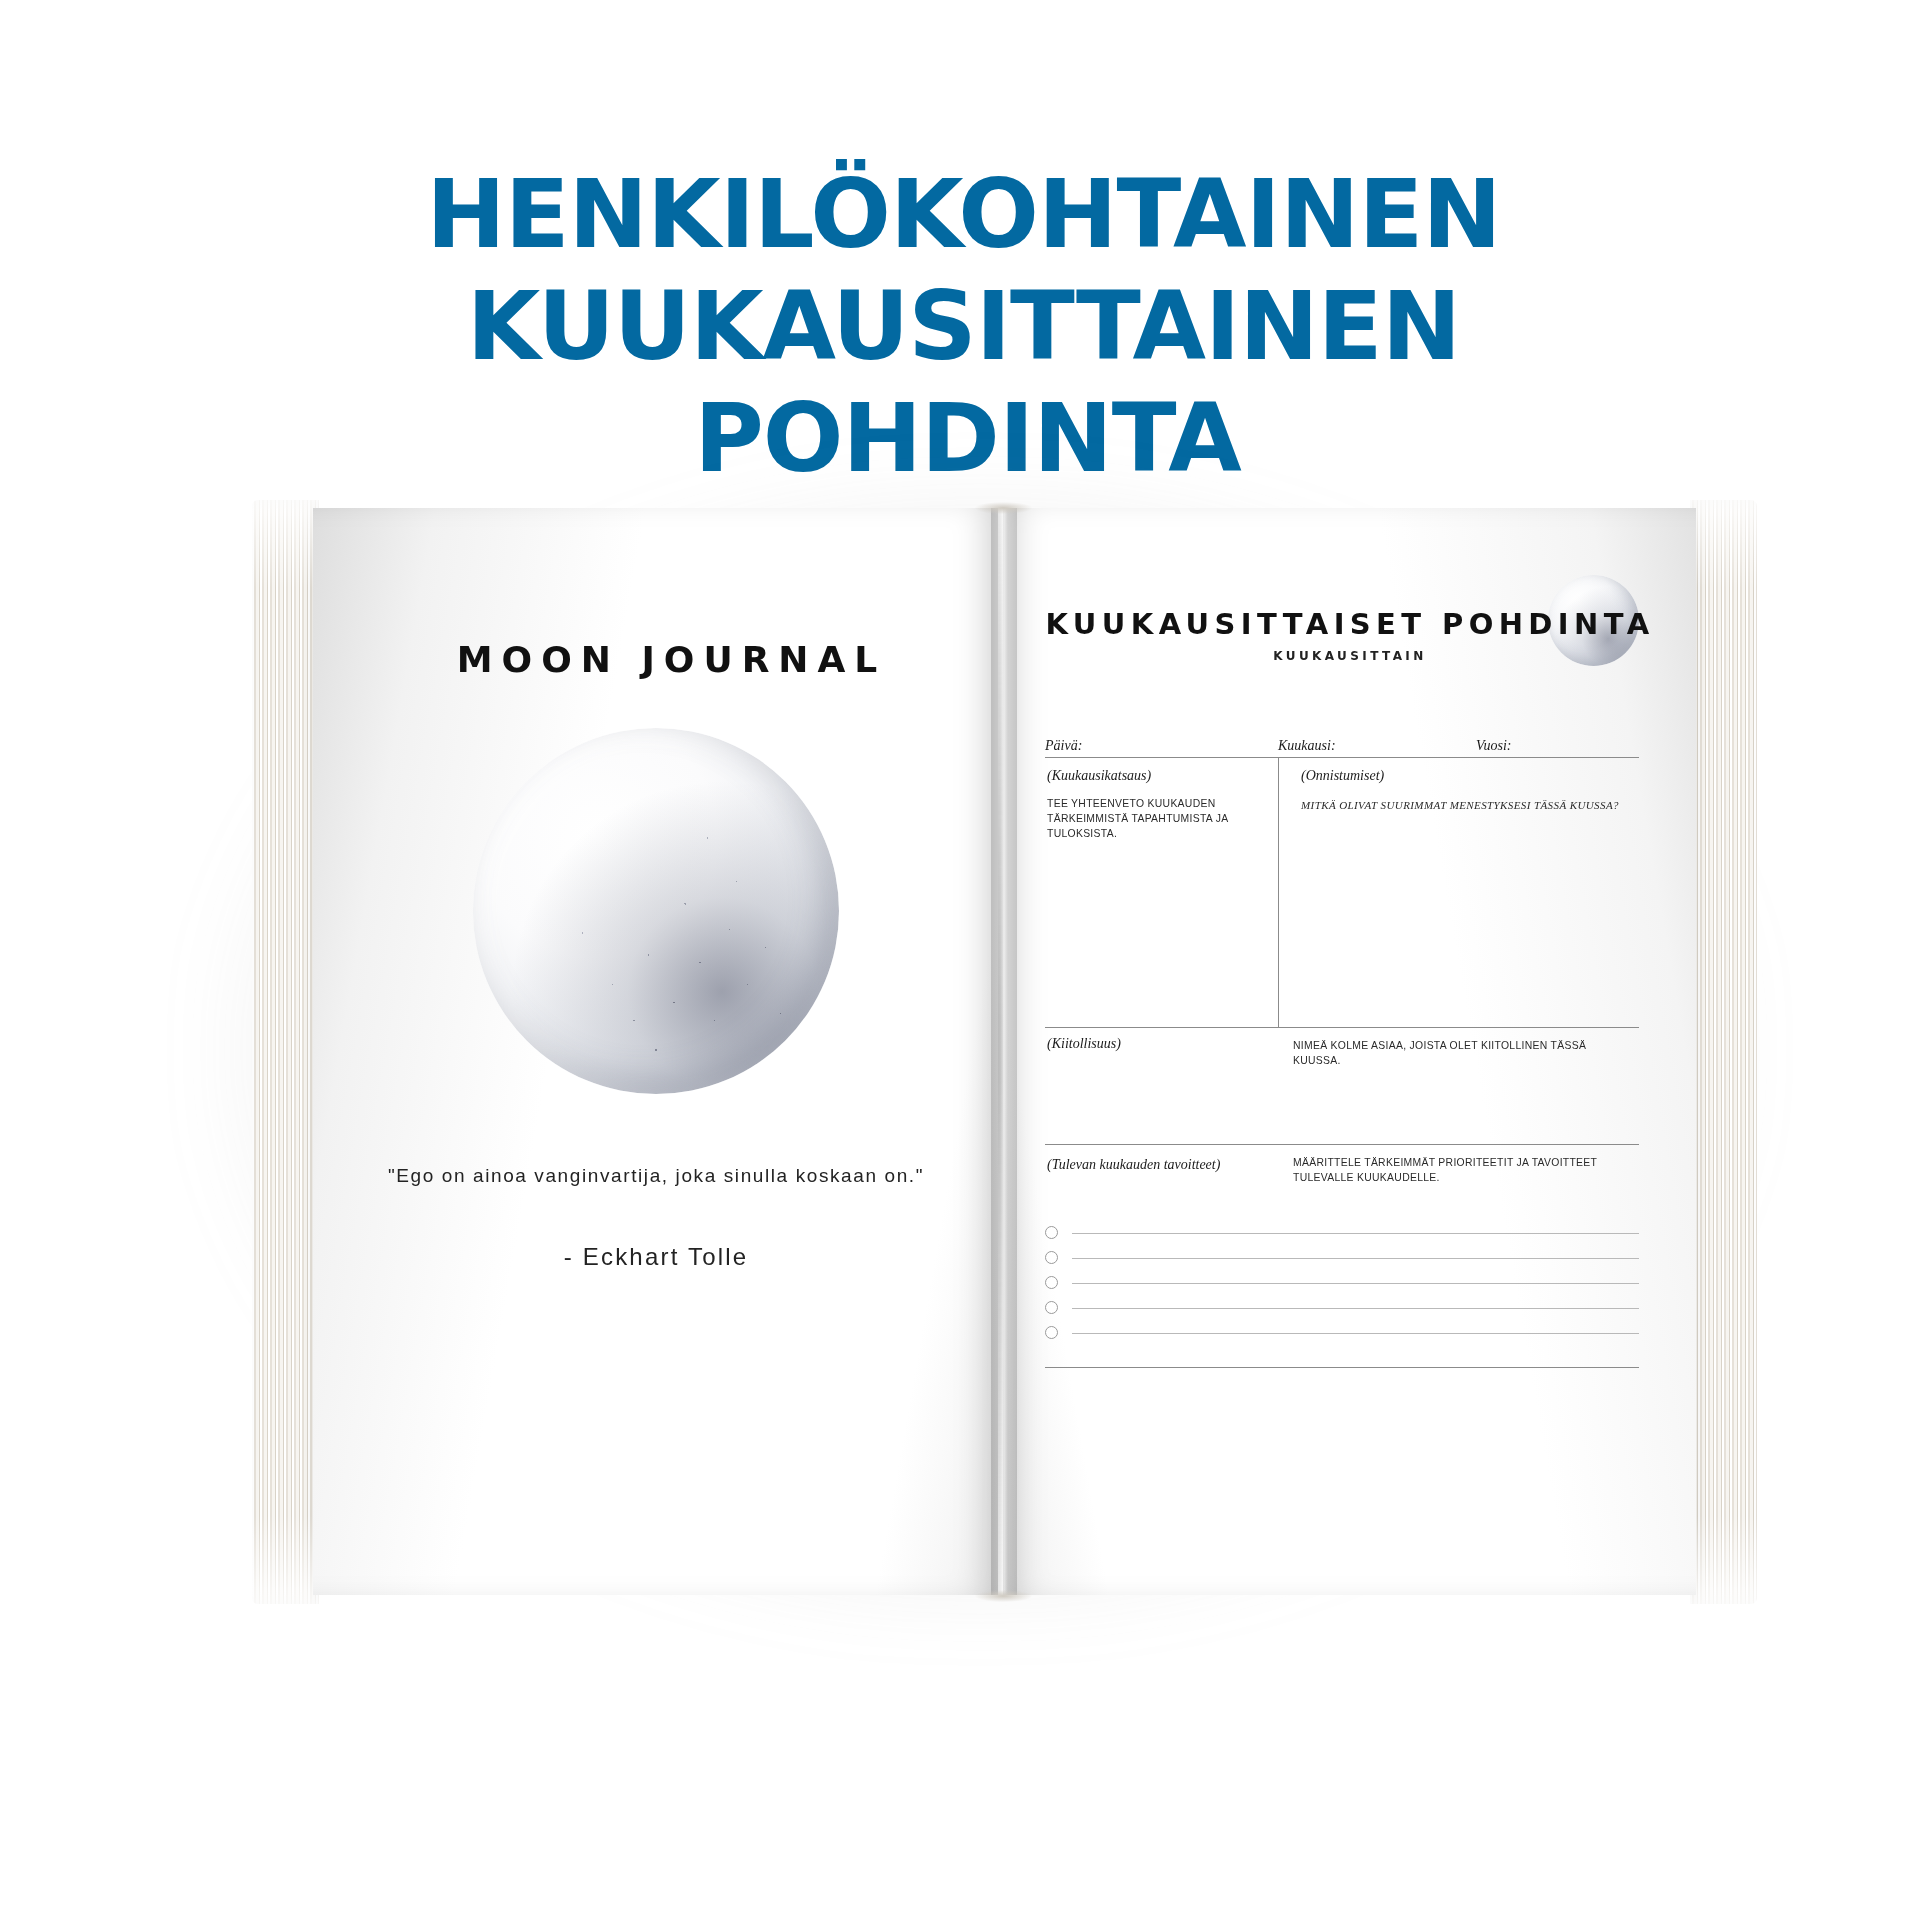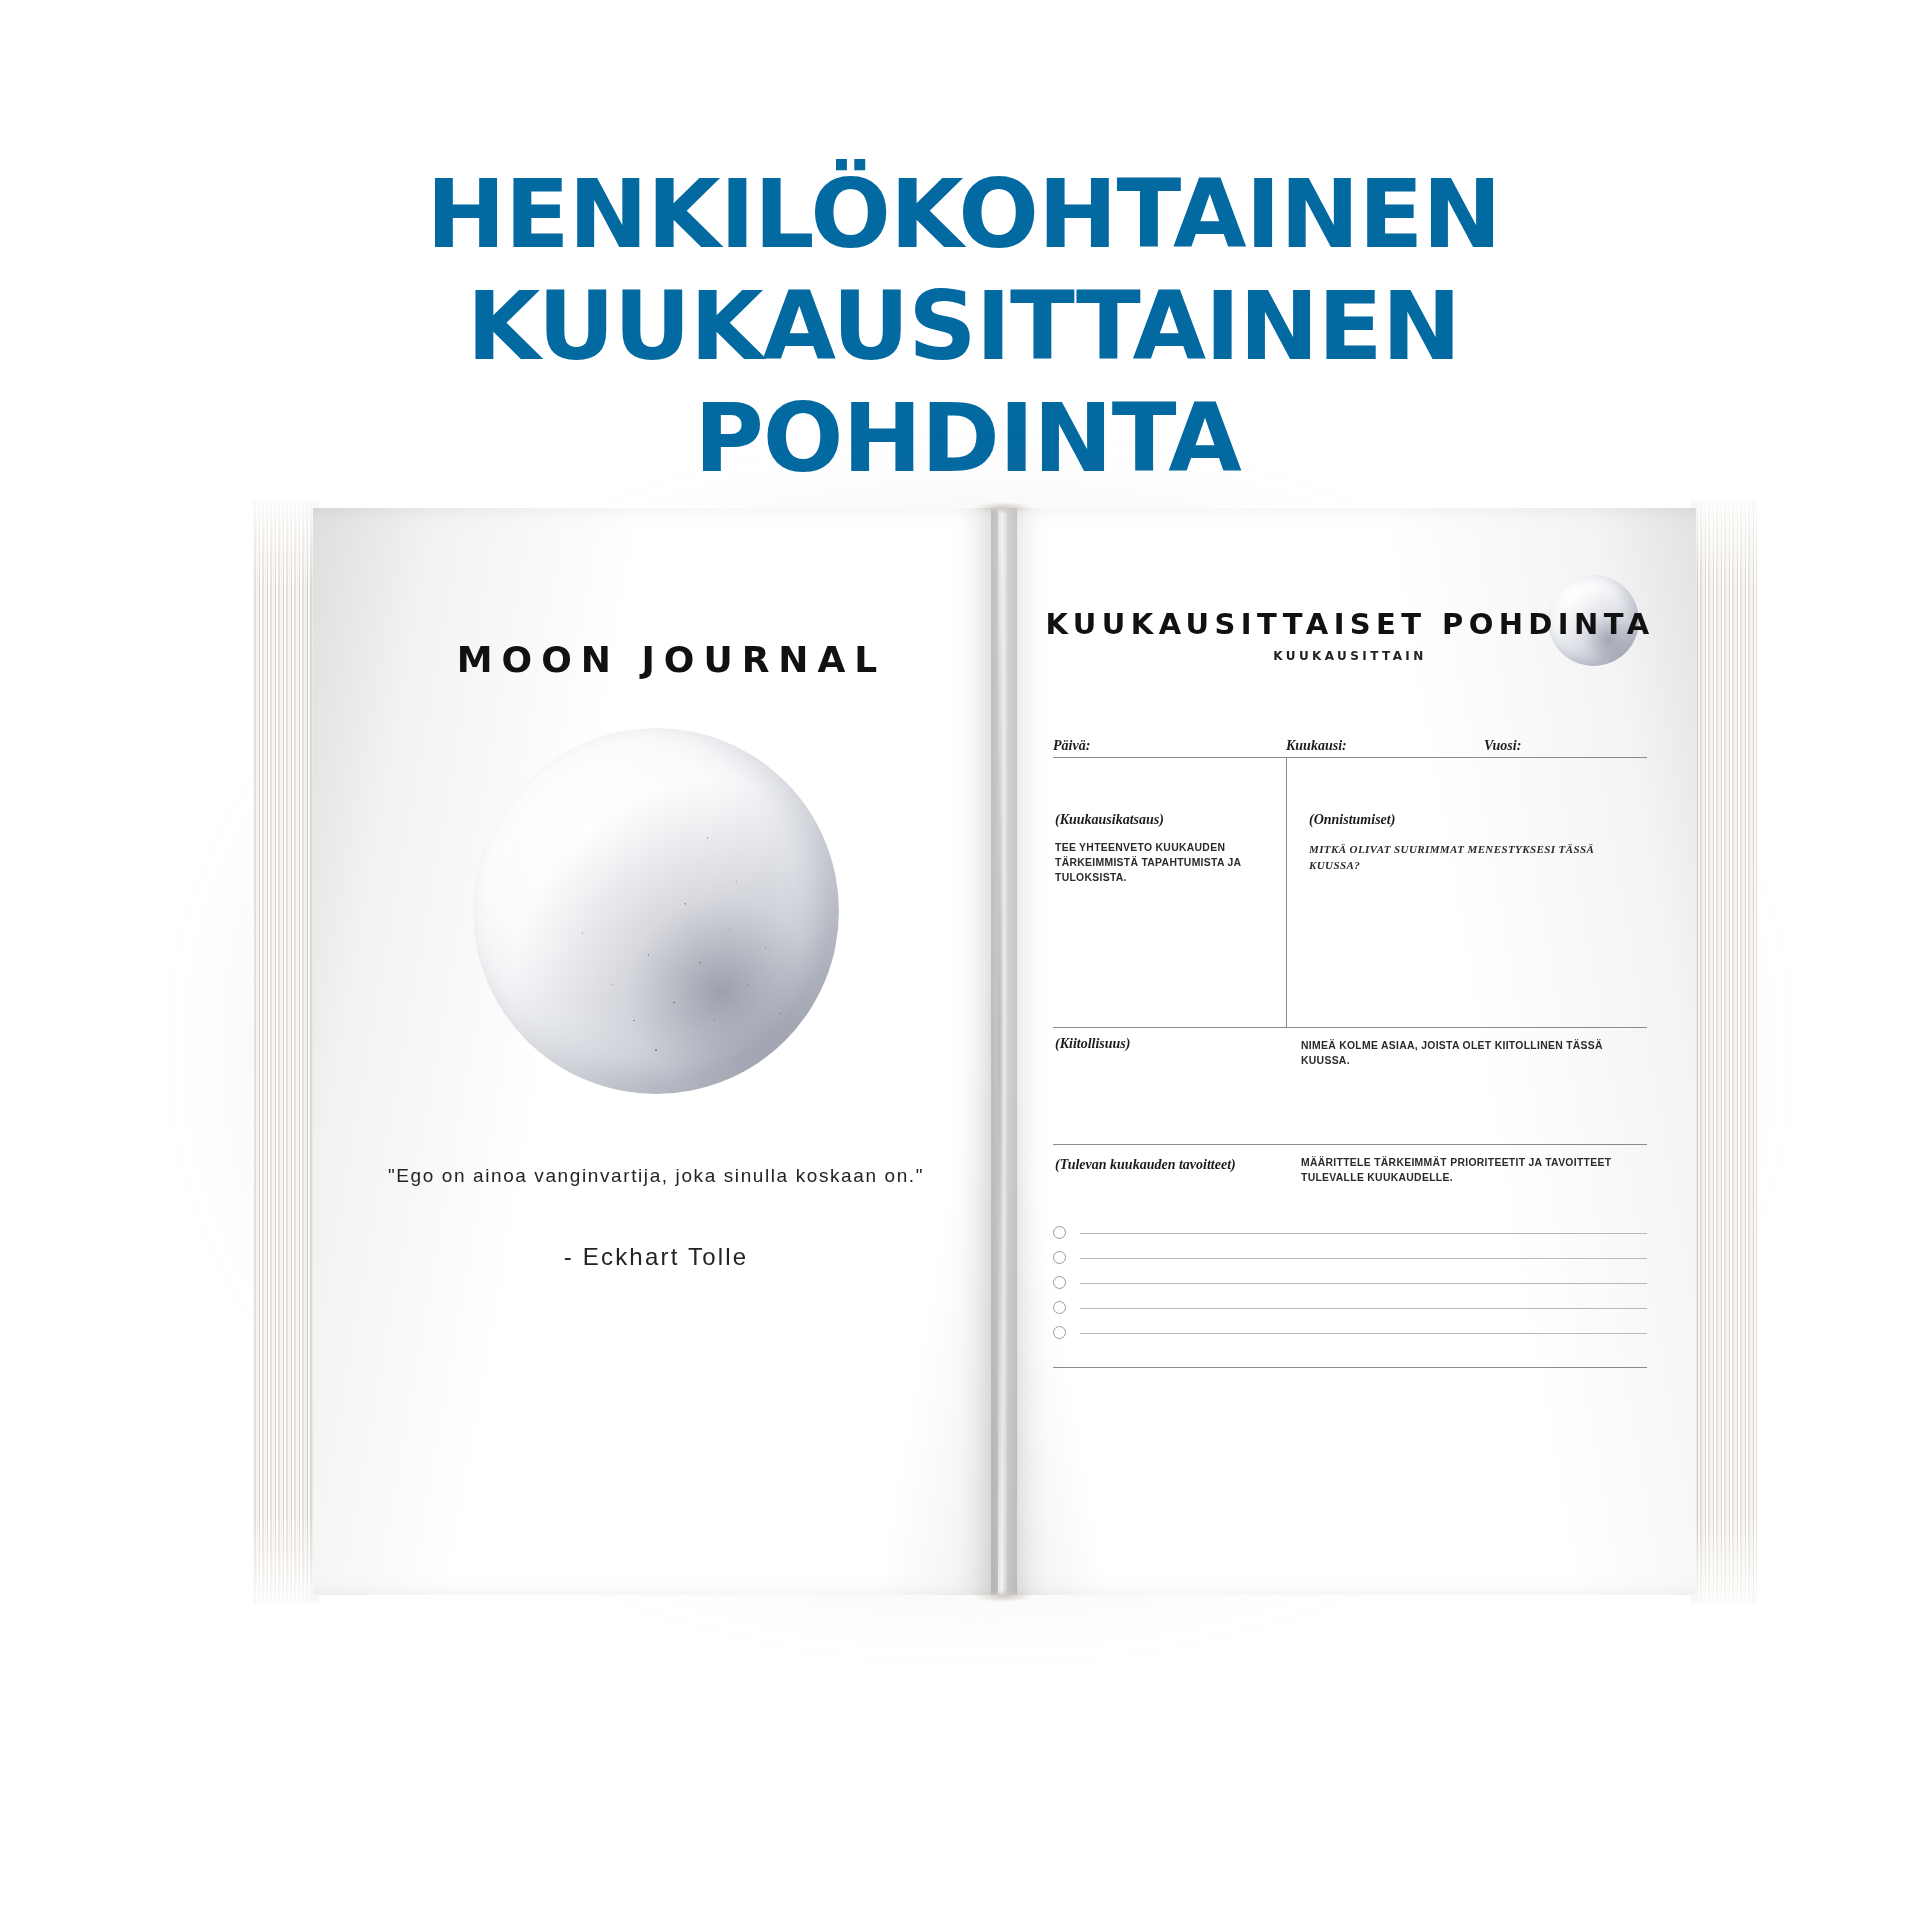--- a/index.html
+++ b/index.html
@@ -224,24 +224,23 @@
     text-align: center;
     font-family: "DejaVu Sans", sans-serif;
     font-weight: 700;
     font-size: 12px;
     letter-spacing: 3.4px;
     color: #222;
   }
 
   .form {
     position: absolute;
-    left: 50px;
+    left: 42px;
     top: 216px;
     width: 594px;
-    font-weight: bold;
   }
   .rule { border-bottom: 1px solid #8b8b8b; }
 
   
   .row-date {
     position: relative;
     height: 34px;
     display: flex;
     align-items: flex-end;
   }
@@ -269,21 +268,20 @@
   }
   .col-left  { width: 233px; padding: 10px 12px 12px 2px; box-sizing: border-box; height: 269px; }
   .col-right { width: 361px; padding: 10px 4px 12px 22px; box-sizing: border-box; border-left: 1px solid #8b8b8b; height: 269px; }
 
   .sec-label {
     font-family: "Liberation Serif", serif;
     font-style: italic;
     font-size: 14px;
     color: #1b1b1b;
     margin-bottom: 12px;
-    margin-top: 44px;
   }
   .sec-hint {
     font-family: "Liberation Sans", sans-serif;
     font-size: 10.4px;
     letter-spacing: 0.3px;
     line-height: 1.45;
     color: #2a2a2a;
     text-transform: uppercase;
   }
   .sec-hint.italic {

